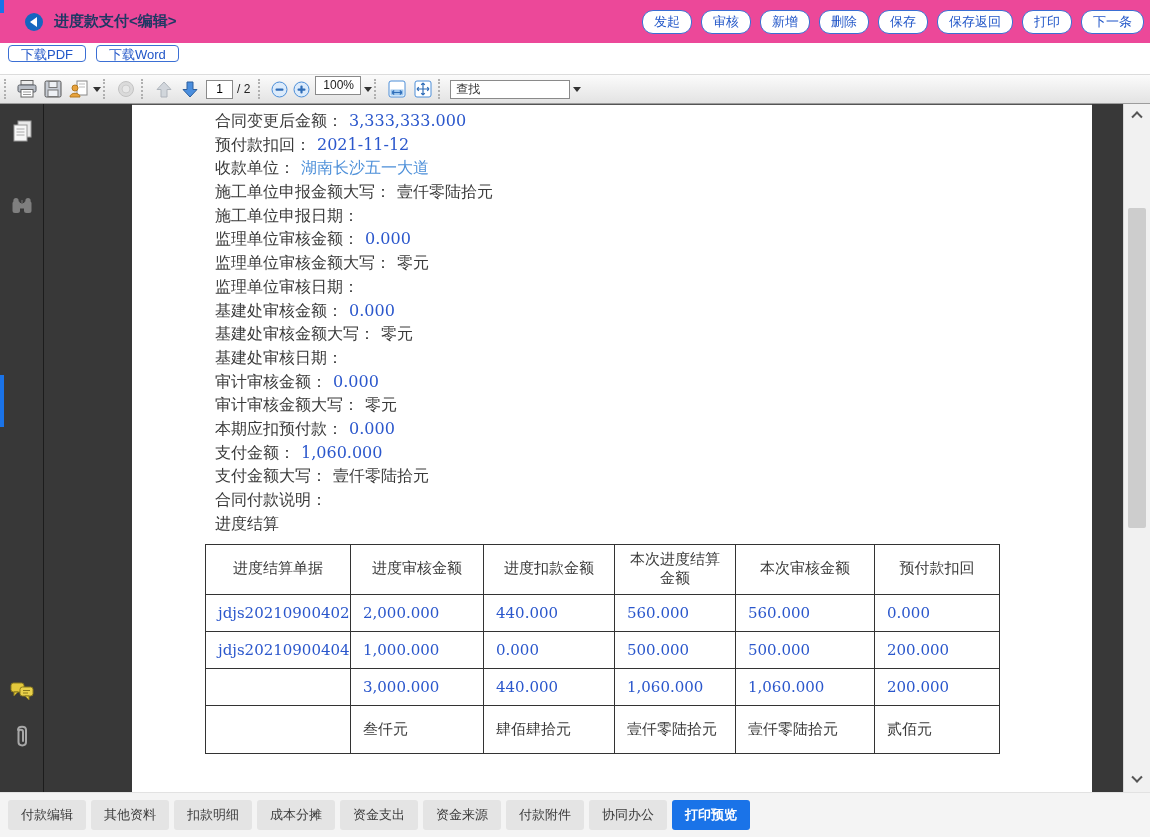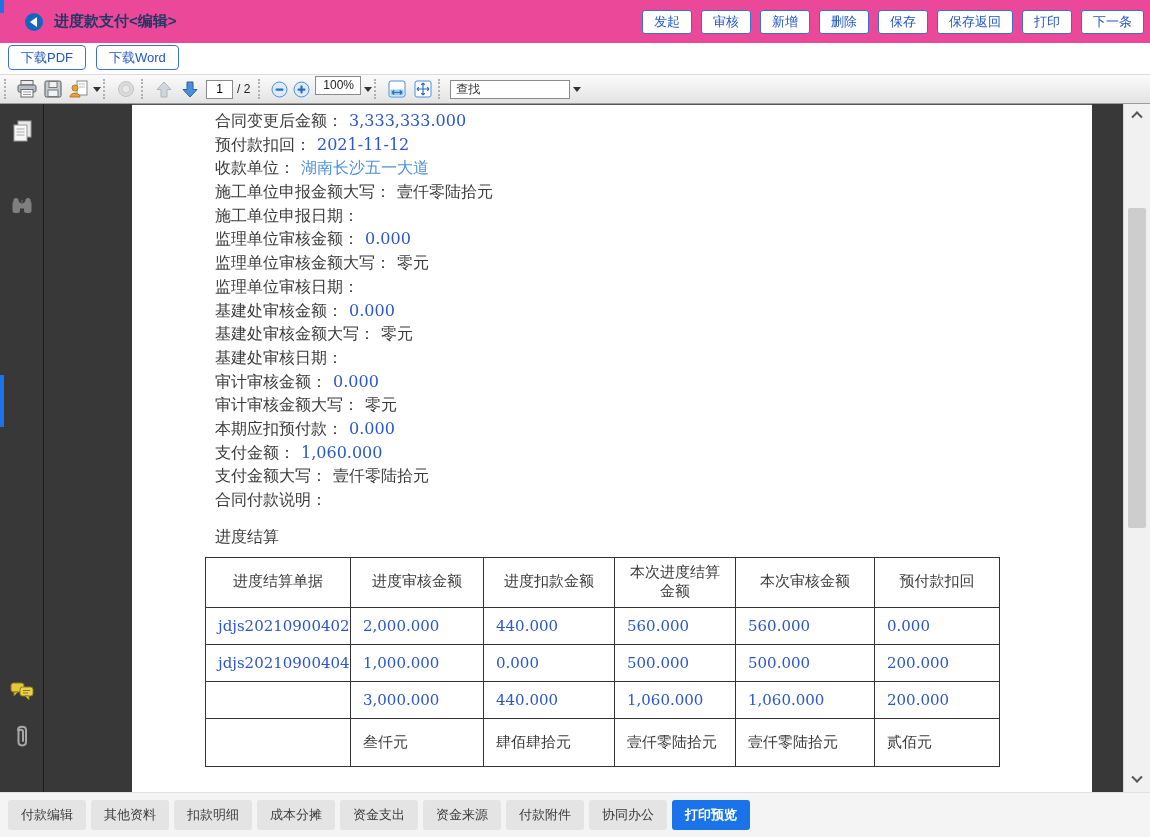--- a/index.html
+++ b/index.html
@@ -6,25 +6,25 @@
   html,body { width:1150px; height:837px; overflow:hidden; }
   body { font-family:"Liberation Sans",sans-serif; background:#fff; display:flex; flex-direction:column; }
 
   
   .app-header { height:43px; background:#ec4899; display:flex; align-items:center; padding:0 6px 0 12px; position:relative; flex:0 0 auto; }
   .corner-notch { position:absolute; left:0; top:0; width:4px; height:13px; background:#1a73e8; }
   .back-btn { width:18px; height:18px; border-radius:50%; background:#1566c0; display:flex; align-items:center; justify-content:center; margin:0 11px 0 13px; cursor:pointer; flex:0 0 auto; }
   .back-tri { width:0; height:0; border-top:5px solid transparent; border-bottom:5px solid transparent; border-right:7px solid #fff; margin-right:2px; }
   .page-title { color:#1f3864; font-weight:bold; font-size:15px; white-space:nowrap; }
   .header-actions { margin-left:auto; display:flex; gap:9px; }
-  .hdr-btn { background:#fff; border:1px solid #3b6fd4; color:#2156c8; font-size:13px; height:24px; padding:0 11px; border-radius:3px; cursor:pointer; font-family:inherit; white-space:nowrap; }
+  .hdr-btn { background:#fff; border:1px solid #3b6fd4; color:#2156c8; font-size:13px; height:24px; padding:0 11px; border-radius:11px; cursor:pointer; font-family:inherit; white-space:nowrap; }
 
   
   .download-bar { height:31px; padding:2px 8px 3px 8px; display:flex; gap:10px; flex:0 0 auto; }
-  .dl-btn { background:#fff; border:1px solid #3b6fd4; color:#2156c8; font-size:13px; padding:0 12px; height:25px; border-radius:4px; cursor:pointer; font-family:inherit; }
+  .dl-btn { background:#fff; border:1px solid #3b6fd4; color:#2156c8; font-size:13px; padding:0 12px; height:17px; border-radius:4px; cursor:pointer; font-family:inherit; }
 
   
   .pdf-toolbar { height:30px; background:linear-gradient(#fbfbfb,#e3e3e3); border-top:1px solid #dcdcdc; border-bottom:1px solid #9c9c9c; display:flex; align-items:center; padding:0 2px; flex:0 0 auto; }
   .grip { width:6px; height:20px; border-left:2px dotted #b0b0b0; margin:0 4px 0 2px; }
   .tb-btn { width:26px; height:24px; display:flex; align-items:center; justify-content:center; background:transparent; border:none; cursor:pointer; }
   .tb-btn.narrow { width:22px; }
   .tb-caret { width:0; height:0; border-left:4px solid transparent; border-right:4px solid transparent; border-top:5px solid #333; margin-left:1px; cursor:pointer; }
   .disabled { opacity:.9; }
   .page-input { width:27px; height:19px; border:1px solid #8a8a8a; text-align:center; font-size:12px; background:#fff; margin:0 3px; font-family:inherit; }
   .page-total { font-size:12px; color:#222; margin:0 6px 0 1px; white-space:nowrap; }
@@ -42,21 +42,21 @@
 
   .page-area { flex:1; overflow:hidden; }
   .pdf-page { width:960px; height:100%; background:#fff; margin-left:88px; border-top:1px solid #555; }
   .doc-content { padding:4px 0 0 83px; font-family:"DejaVu Serif","Liberation Serif",serif; font-size:16px; color:#3a3a3a; }
   .doc-line { height:23.7px; line-height:23.7px; white-space:nowrap; }
   .doc-line .lab { color:#3a3a3a; }
   .doc-line .val { margin-left:6px; }
   .val.blue { color:#2b57cc; }
   .val.link { color:#4e90d9; }
   .val.black { color:#3a3a3a; }
-  .section-title { margin-top:13px; height:24px; line-height:24px; color:#3a3a3a; }
+  .section-title { height:24px; line-height:24px; color:#3a3a3a; }
 
   .settle-table { border-collapse:collapse; table-layout:fixed; width:794px; margin:8px 0 0 -10px; font-size:15px; }
   .settle-table th { border:1px solid #333; font-weight:normal; height:50px; text-align:center; padding:0 8px; color:#3a3a3a; line-height:1.3; }
   .settle-table td { border:1px solid #333; height:37px; padding:0 12px; overflow:hidden; }
   .settle-table tr.blue td { color:#2b57cc; }
   .settle-table tr.caps td { height:48px; color:#3a3a3a; line-height:1.35; }
 
   
   .scrollbar { width:27px; background:#f1f1f1; border-left:1px solid #d8d8d8; position:relative; flex:0 0 auto; }
   .sb-up { position:absolute; top:2px; left:0; width:26px; height:16px; display:flex; align-items:center; justify-content:center; cursor:pointer; }

